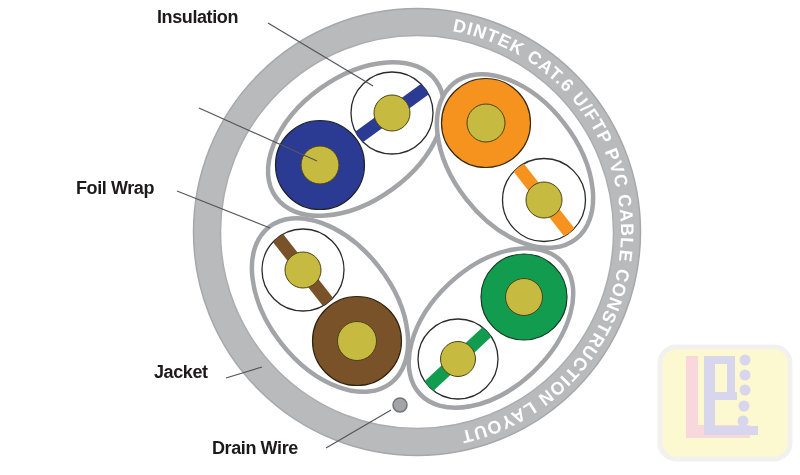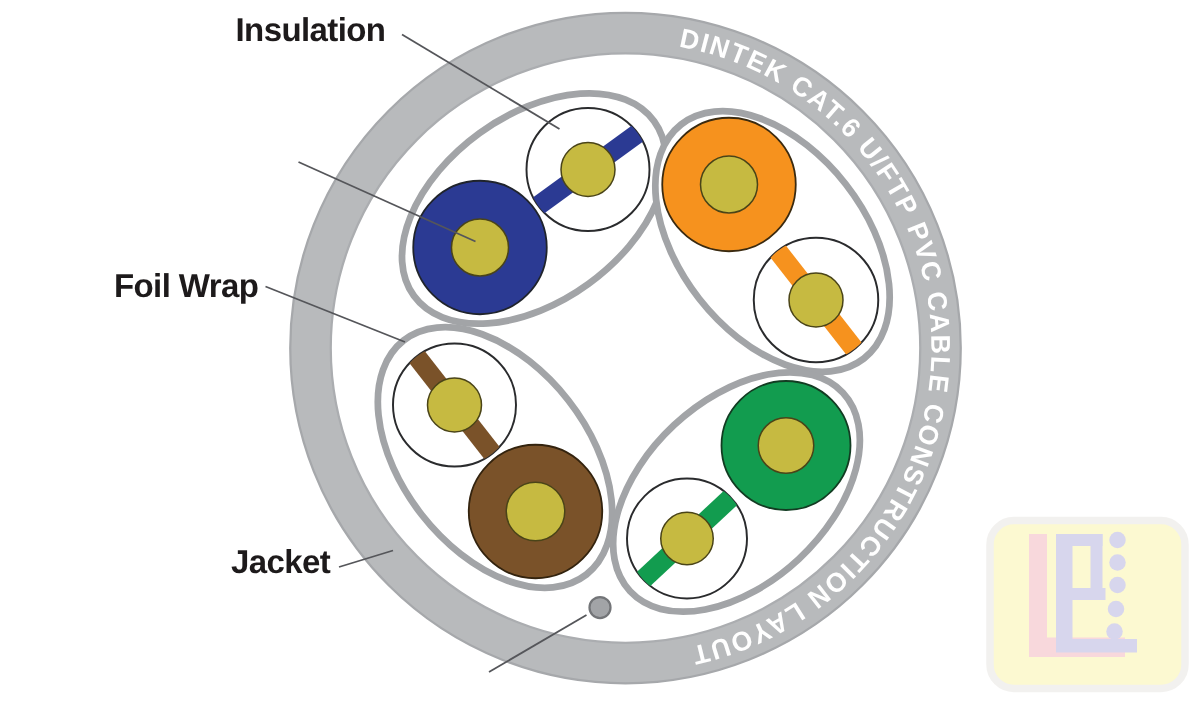--- a/index.html
+++ b/index.html
@@ -8,21 +8,21 @@
     width: 800px;
     height: 475px;
     background: #ffffff;
     overflow: hidden;
     font-family: "Liberation Sans", sans-serif;
   }
   #diagram-svg { position: absolute; left: 0; top: 0; }
   .label {
     position: absolute;
     font-weight: bold;
-    font-size: 22px;
+    font-size: 18px;
     letter-spacing: -0.4px;
     color: #1d1a1b;
     white-space: nowrap;
     line-height: 1.1;
     z-index: 5;
   }
   #label-insulation { left: 157px; top: 8px; }
   #label-conductor  { left: 83px;  top: 90px; }
   #label-foil-wrap  { left: 76px;  top: 179px; }
   #label-jacket     { left: 154px; top: 363px; }
@@ -146,14 +146,15 @@
       <line x1="199" y1="108" x2="317" y2="161"></line>
       <line x1="177" y1="191" x2="270" y2="228"></line>
       <line x1="226" y1="378" x2="262" y2="367"></line>
       <line x1="326" y1="448" x2="391" y2="410"></line>
     </g>
   </svg>
 
   <div class="label" id="label-insulation">Insulation</div>
   <div class="label" id="label-foil-wrap">Foil Wrap</div>
   <div class="label" id="label-jacket">Jacket</div>
+  <div class="label" id="label-drain-wire">Drain Wire</div>
 
 </div>
 
 </body></html>

